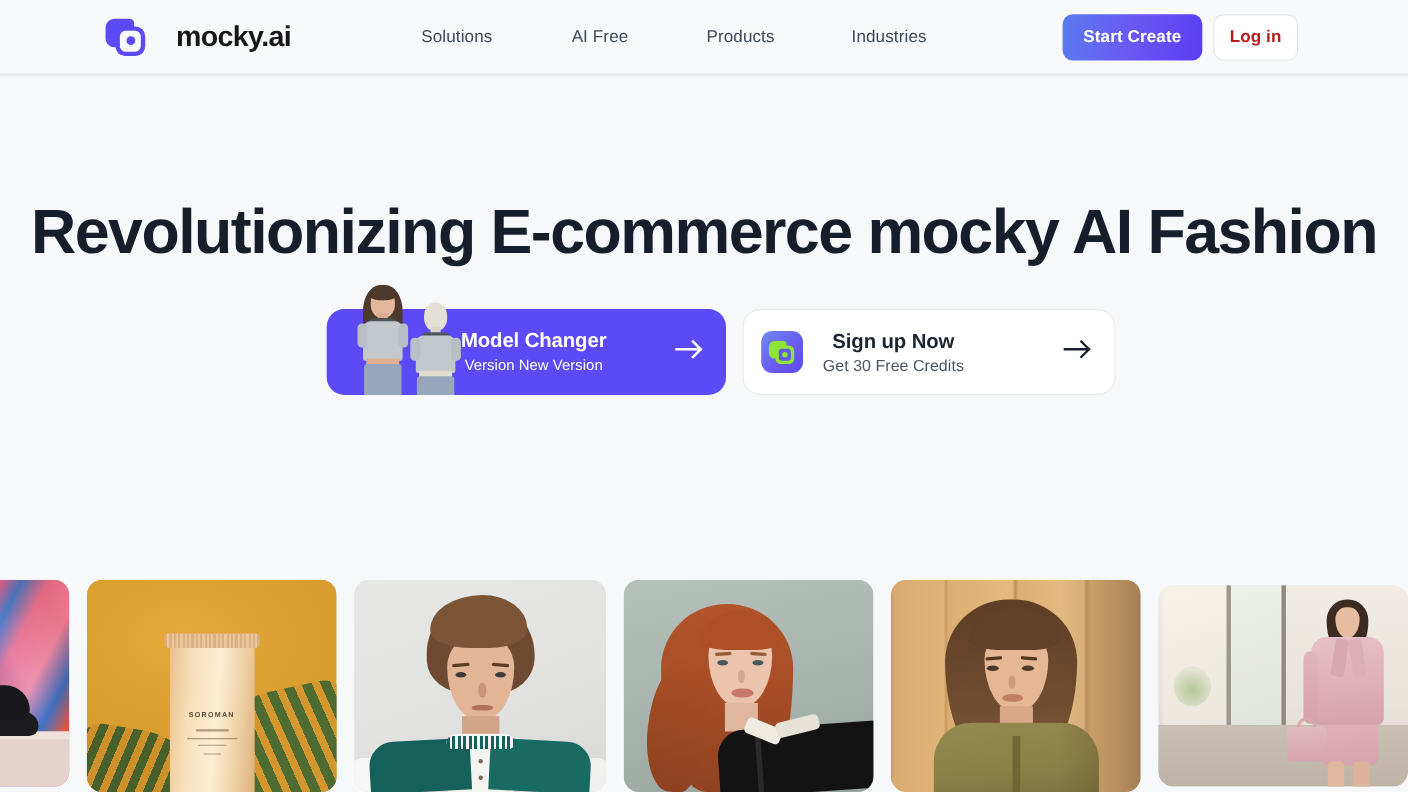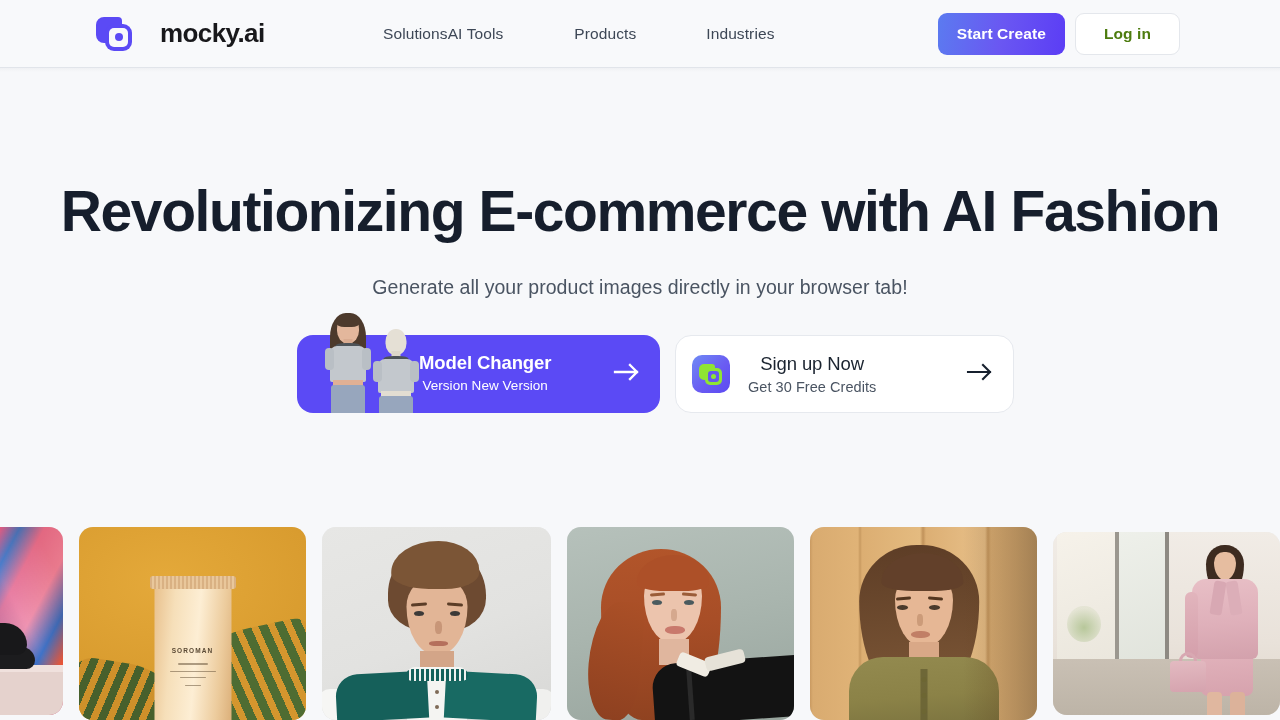--- a/index.html
+++ b/index.html
@@ -92,21 +92,21 @@
     align-items: center;
   }
   .nav-link {
     font-size: 15.5px;
     color: #3d4756;
     text-decoration: none;
     letter-spacing: 0.1px;
     cursor: pointer;
     white-space: nowrap;
   }
-  .nav-link.n1 { }
+  .nav-link.n1 { margin-right: 72px; }
   .nav-link.n2 { margin-right: 71px; }
   .nav-link.n3 { margin-right: 70px; }
 
   .header-actions {
     position: absolute;
     right: 100px;
     display: flex;
     align-items: center;
     gap: 10px;
   }
@@ -118,25 +118,25 @@
     background: linear-gradient(100deg, #5b7bf0 0%, #6a57f2 50%, #5b3df5 100%);
     color: #ffffff;
     font-family: inherit;
     font-size: 15.5px;
     font-weight: 700;
     letter-spacing: 0.1px;
     cursor: pointer;
   }
   .btn-login {
     height: 42px;
-    padding: 0 28px;
+    padding: 0 14px;
     border: 1px solid #e4e7ec;
     border-radius: 9px;
     background: #ffffff;
-    color: #4d7c0f;
+    color: #b91c1c;
     font-family: inherit;
     font-size: 15.5px;
     font-weight: 700;
     letter-spacing: 0.1px;
     cursor: pointer;
   }
 
   
   .hero {
     position: relative;
@@ -343,21 +343,21 @@
     background: #8fe533;
     border-radius: 50%;
   }
   .cta-signup-text {
     position: absolute;
     left: 72px;
     top: 16px;
   }
   .cta-signup-title {
     font-size: 18.5px;
-    font-weight: 400;
+    font-weight: 700;
     color: #1b2430;
     letter-spacing: -0.1px;
     line-height: 24px;
   }
   .cta-signup-sub {
     font-size: 14.5px;
     color: #4a5462;
     letter-spacing: 0.05px;
     line-height: 20px;
     margin-top: 1px;
@@ -846,39 +846,38 @@
       <span class="sq-back"></span>
       <span class="sq-front"></span>
       <span class="sq-inner"></span>
       <span class="dot"></span>
     </span>
     <span class="brand-name">mocky.ai</span>
   </div>
 
   <nav class="nav">
     <a class="nav-link n1" href="#">Solutions</a>
-    <a class="nav-link n2" href="#">AI Tools</a>
+    <a class="nav-link n2" href="#">AI Free</a>
     <a class="nav-link n3" href="#">Products</a>
     <a class="nav-link n4" href="#">Industries</a>
   </nav>
 
   <div class="header-actions">
     <button class="btn-start">Start Create</button>
     <button class="btn-login">Log in</button>
   </div>
 
 </header>
 
 <section class="hero">
 
   <h1 class="hero-title">
-    <span>Revolutionizing E-commerce with AI Fashion</span><br>
+    <span>Revolutionizing E-commerce mocky AI Fashion</span><br>
   </h1>
 
-  <p class="hero-sub">Generate all your product images directly in your browser tab!</p>
 
   <div class="cta-row">
 
     <div class="cta-model">
 
       <div class="model-art">
         <div class="figure fig-woman">
           <span class="hair-back"></span>
           <span class="head"></span>
           <span class="hair-front"></span>

